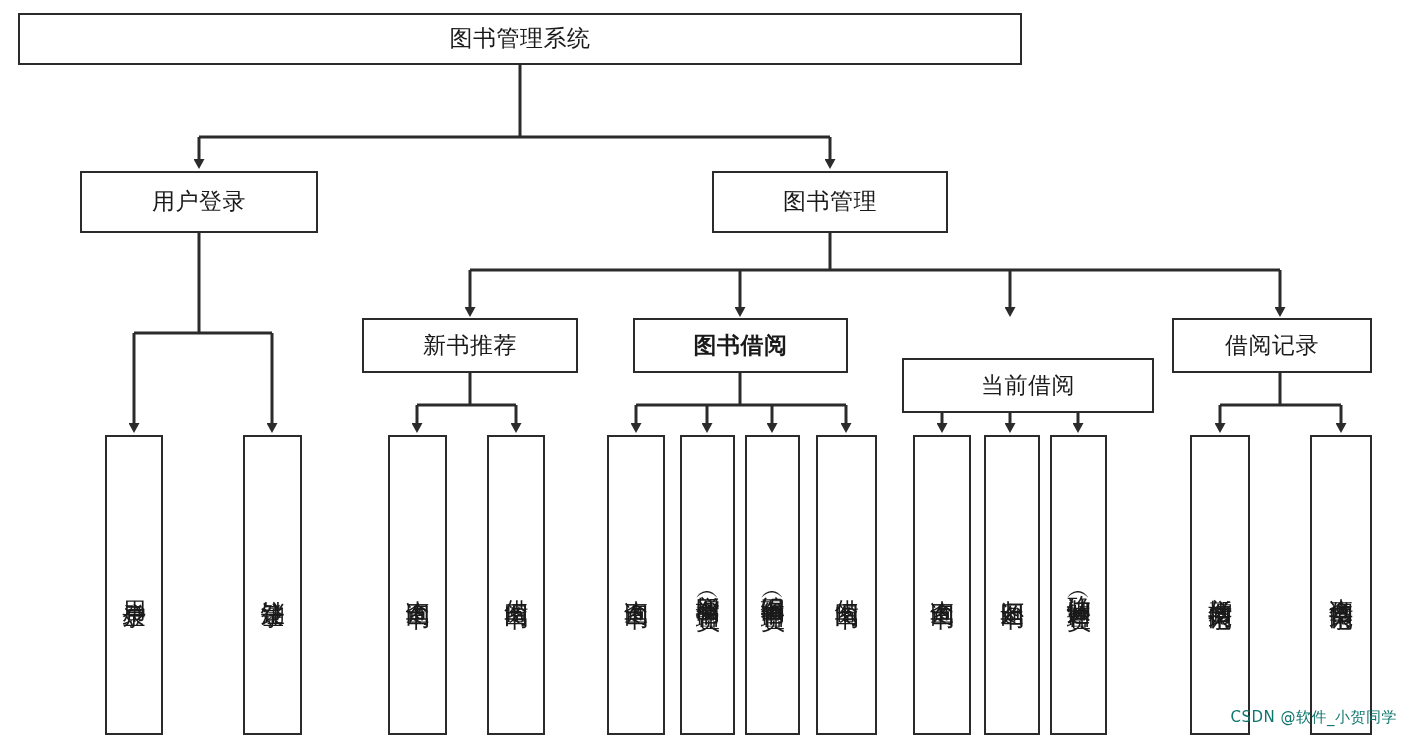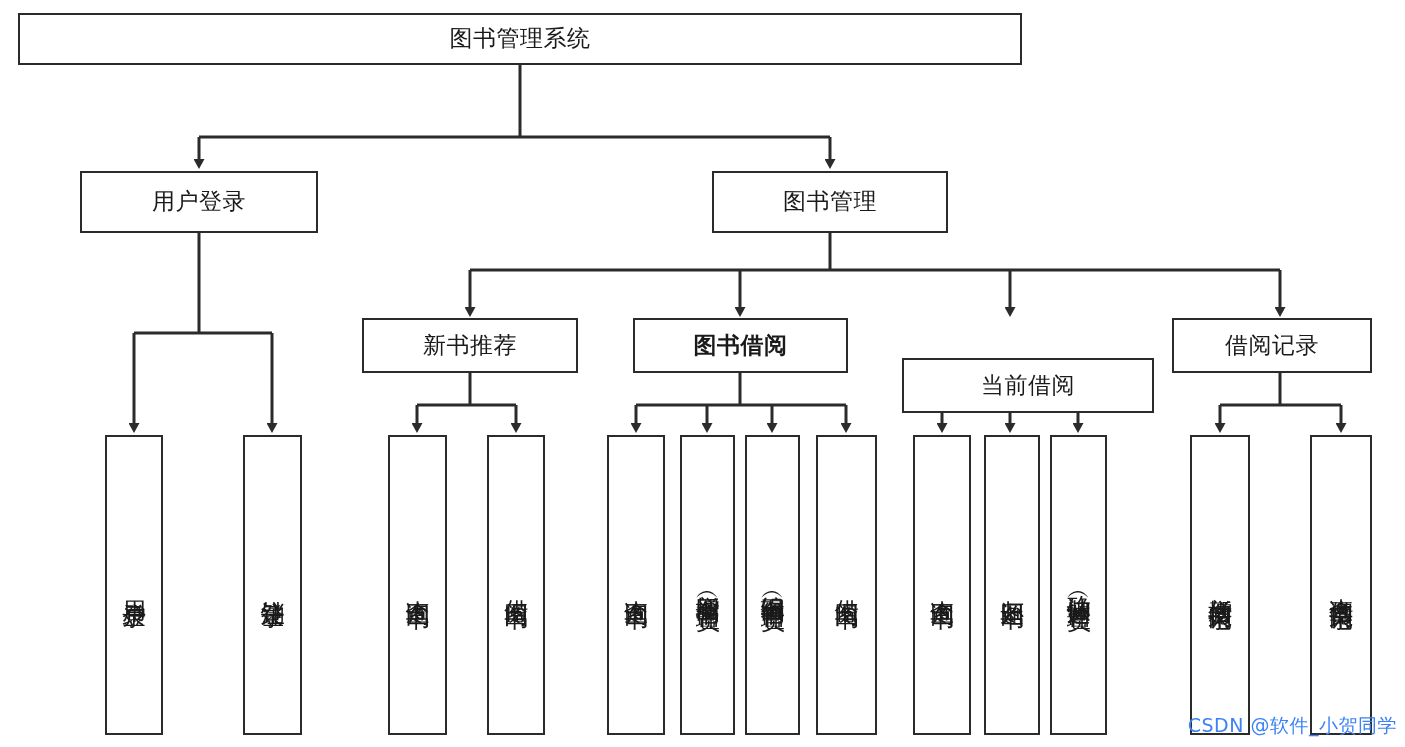--- a/index.html
+++ b/index.html
@@ -53,23 +53,23 @@
     text-orientation: upright;
     display: block;
     text-align: center;
   }
   .root-node {
     font-size: 24px;
   }
   .watermark {
     position: absolute;
     right: 8px;
-    bottom: 8px;
-    font-size: 19px;
-    color: #3b82f6;
+    bottom: 20px;
+    font-size: 15px;
+    color: #0f766e;
     letter-spacing: 0.5px;
     white-space: nowrap;
   }
 </style>
 </head>
 <body>
 
 <div id="canvas">
 
   <svg class="connectors" viewBox="0 0 1405 747">

